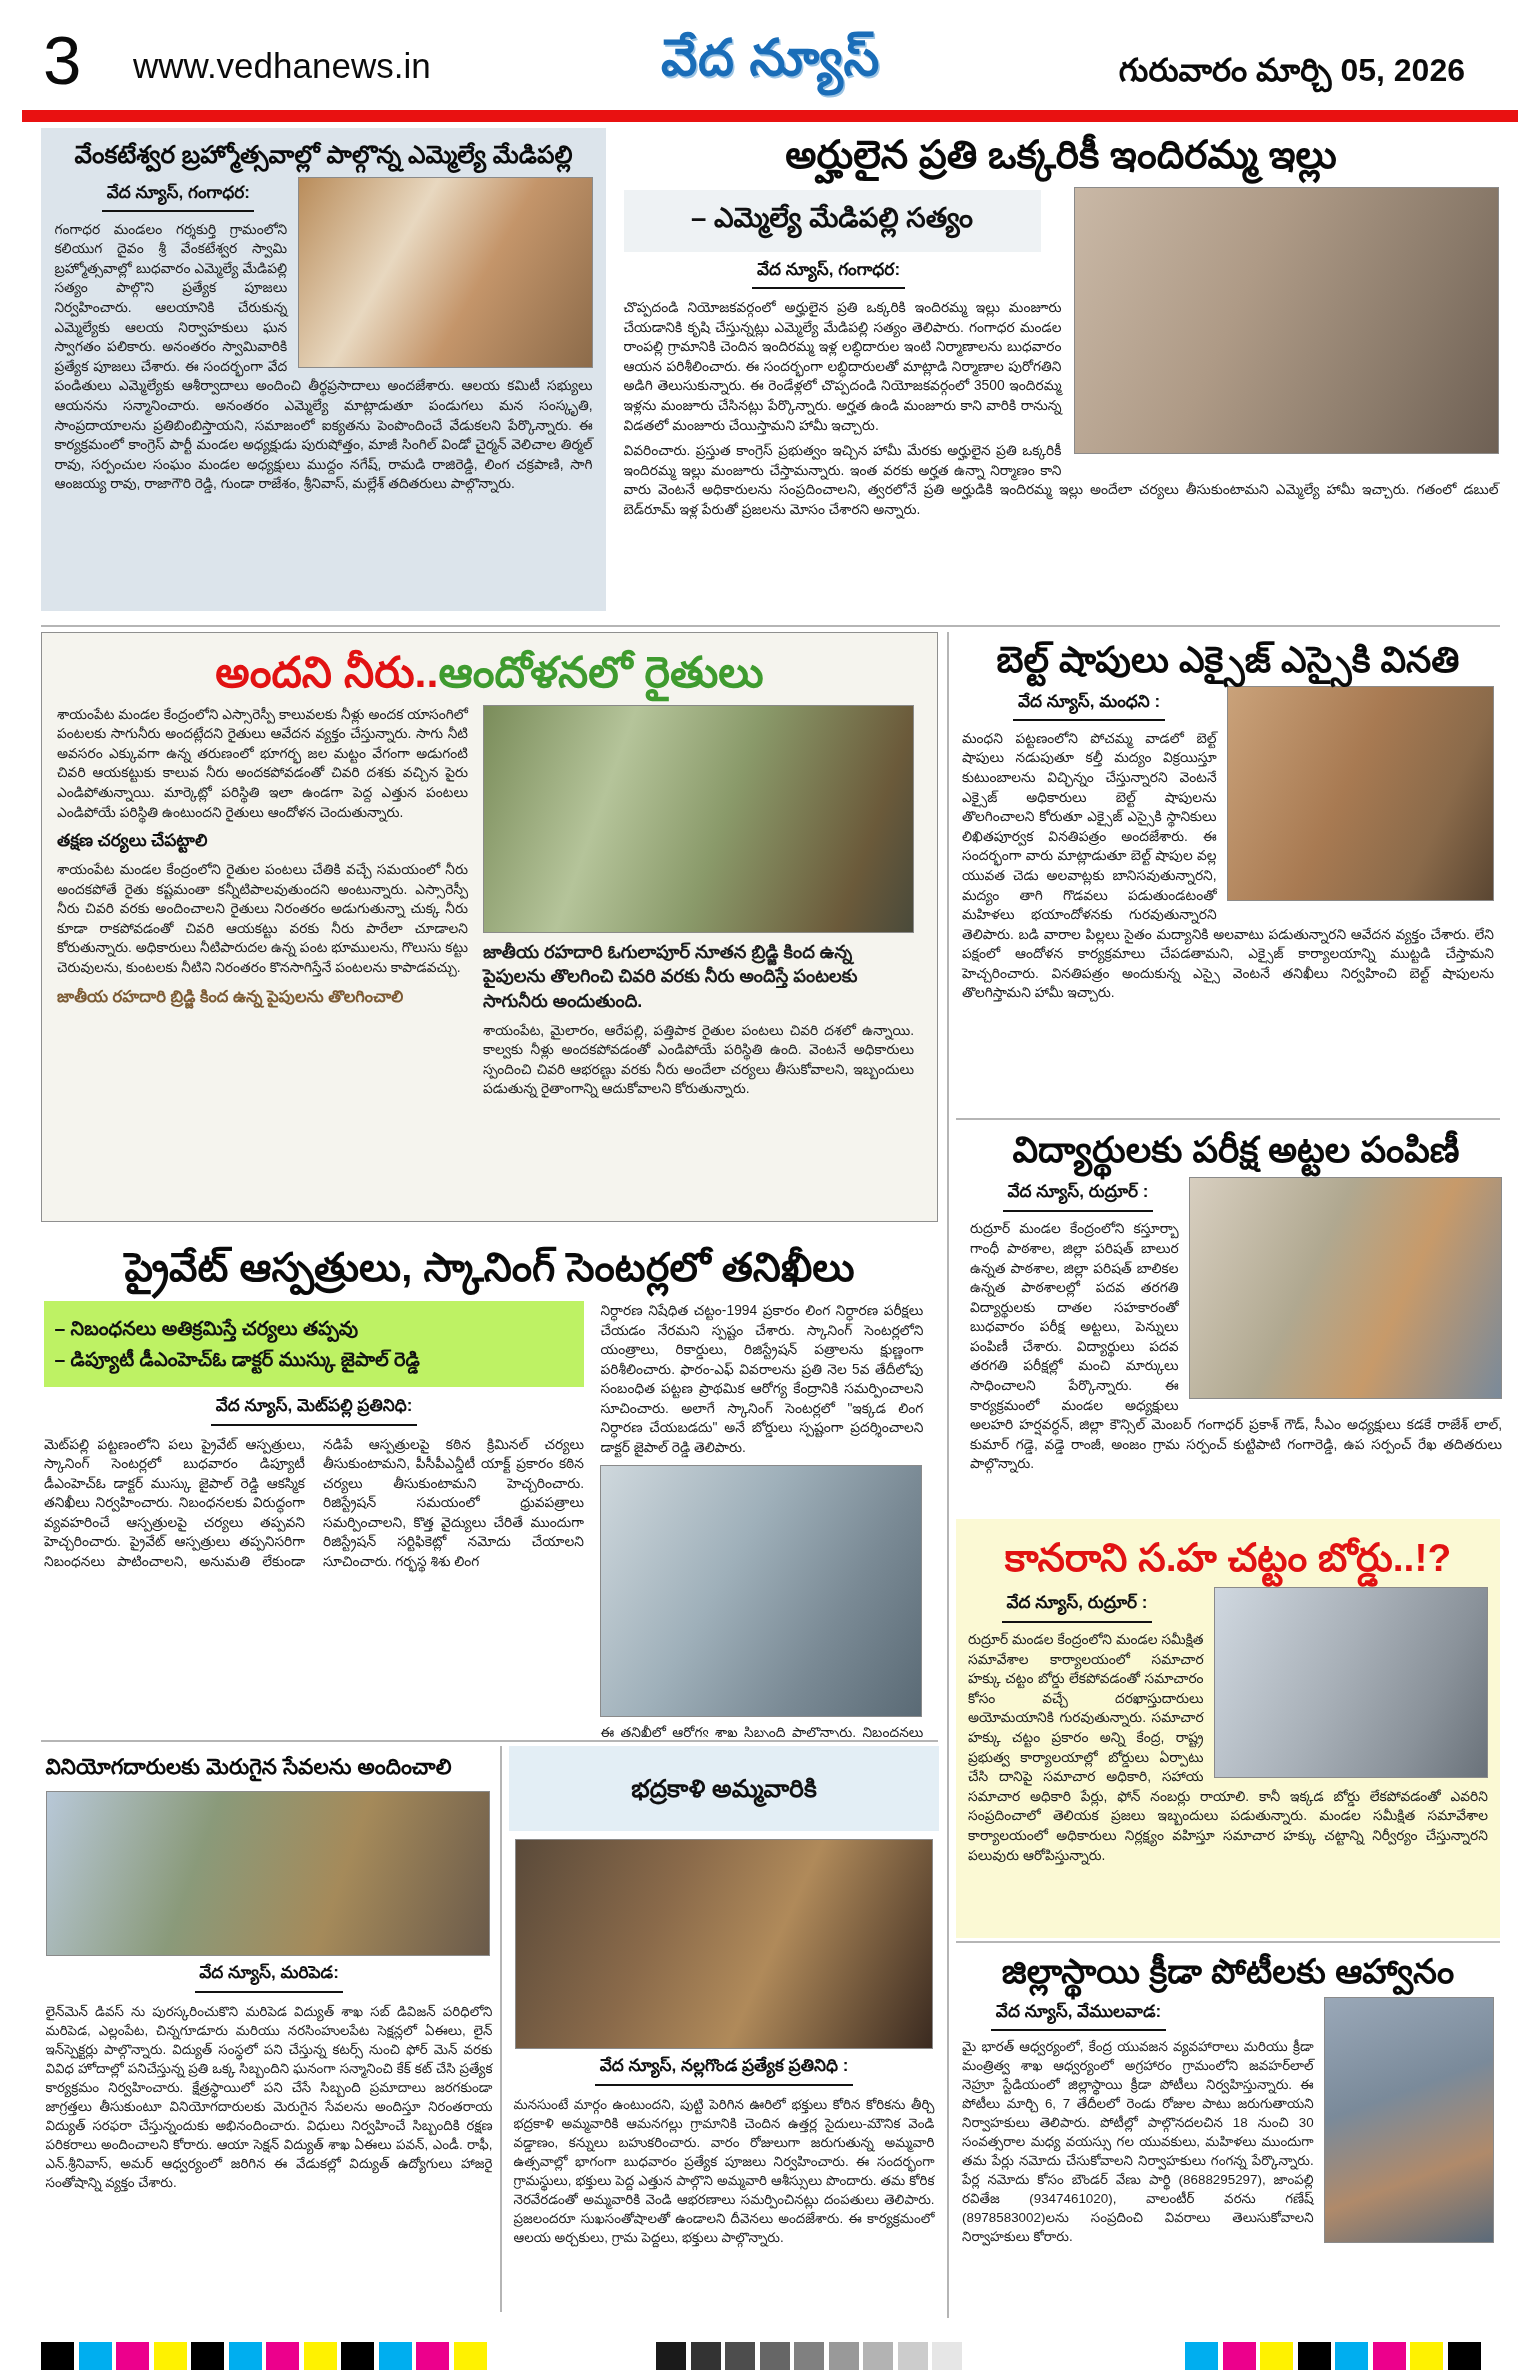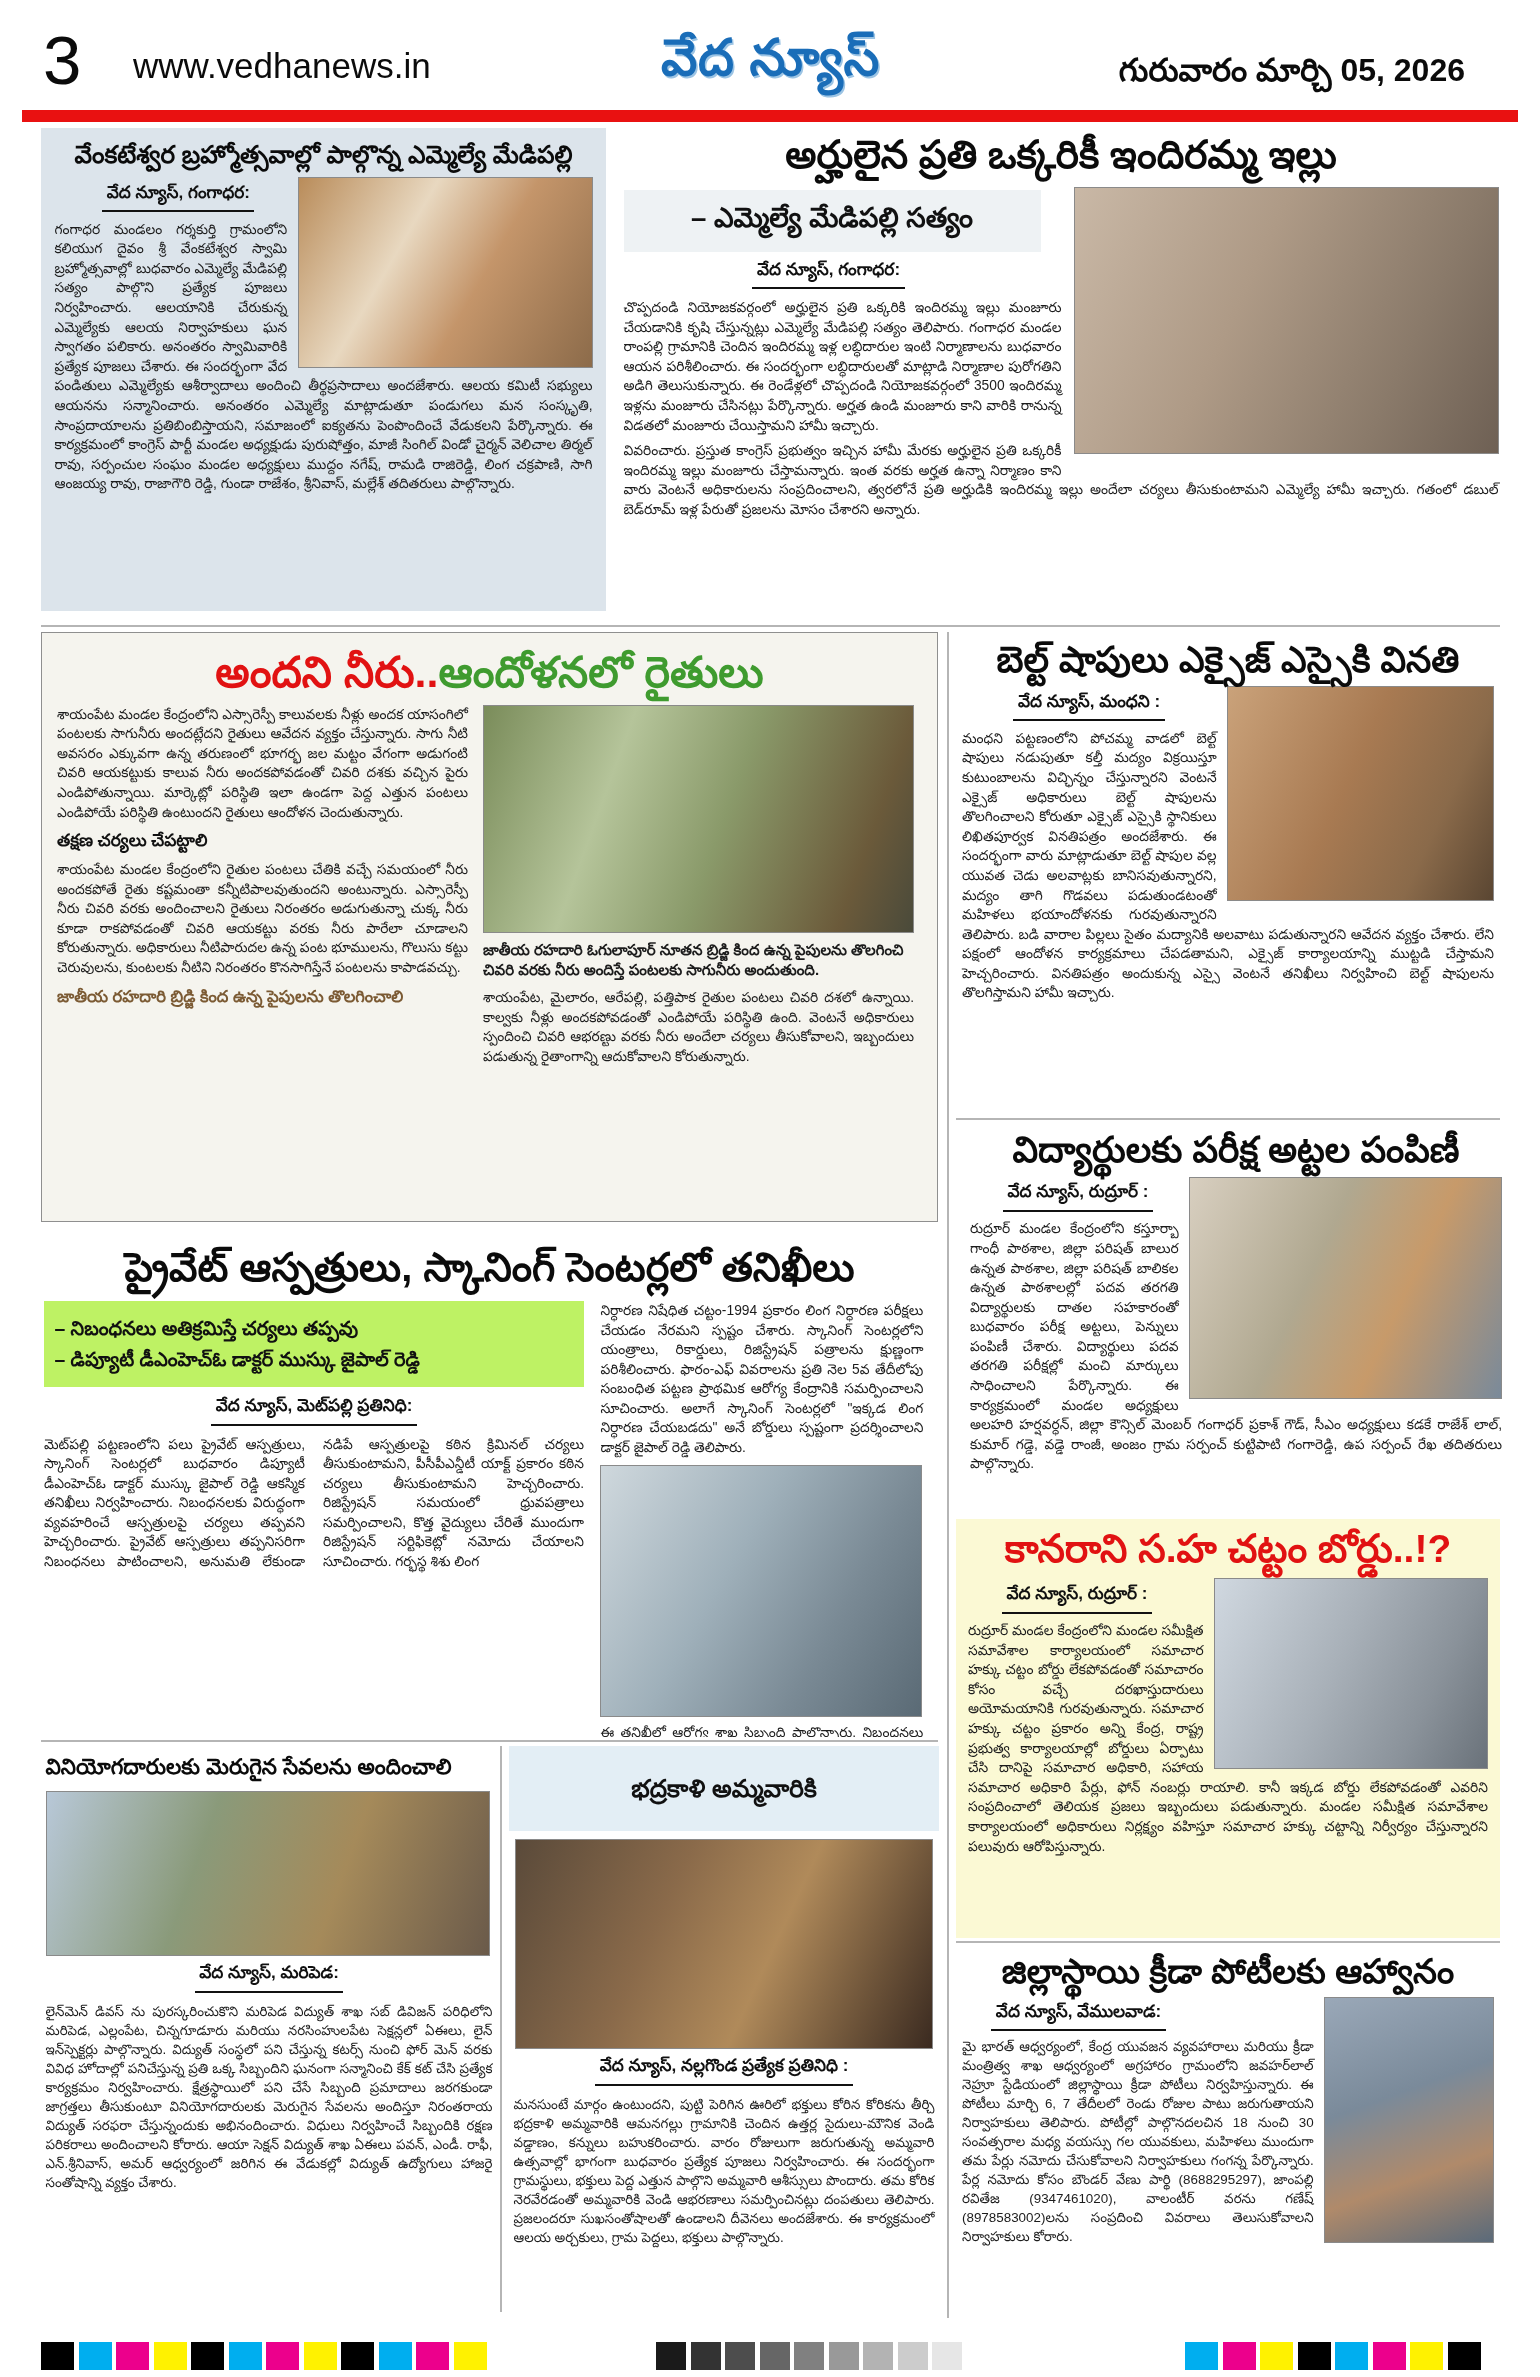--- a/index.html
+++ b/index.html
@@ -47,21 +47,21 @@
   .art-water { left:41px; top:632px; width:897px; height:590px; background:#f5f4ee;
     border:1.5px solid #8f8f8f; padding:13.4px 15px; }
   .art-water .headline { font-size:43px; }
   .hl-red { color:#e11212; }
   .hl-green { color:#3f9b2f; }
   .water-cols { display:flex; gap:15px; margin-top:4.5px; }
   .water-left { width:411px; }
   .water-right { width:431px; }
   .art-water .photo { width:431px; height:228px;
     background:linear-gradient(110deg,#7a8c5a 0%,#b5c49a 30%,#8a9a6a 55%,#6b5a3a 85%,#4a4a3a 100%); }
-  .photo-caption { font-size:15px; font-weight:bold; line-height:1.35; margin-top:7.5px; color:#1c1c1c; }
+  .photo-caption { font-size:18px; font-weight:bold; line-height:1.35; margin-top:7.5px; color:#1c1c1c; }
   .mid-subhead { font-size:17px; font-weight:bold; margin:9px 0 6px; }
   .bottom-note { font-size:16.4px; font-weight:bold; color:#7b5a33; margin-top:9px; }
 
   
   .art-hospitals { left:41px; top:1236px; width:897px; height:501px; padding:6px 3px; }
   .art-hospitals .headline { font-size:40px; }
   .hosp-row { display:flex; gap:16.4px; margin-top:9px; }
   .hosp-left { width:540px; }
   .hosp-right { width:323px; }
   .bullet-box { background:#bef264; padding:12px 10.4px; font-size:19.4px; font-weight:bold; line-height:1.6; }
@@ -91,21 +91,21 @@
   .art-belt .photo { float:right; width:267px; height:215px; margin:4.5px 0 7.5px 10.4px;
     background:linear-gradient(115deg,#caa27a 0%,#a87a52 45%,#8a6a4a 75%,#5a4632 100%); }
   .art-belt .byline { width:224px; margin:10.4px 0 7.5px 15px; }
 
   .art-exams { left:964px; top:1124px; width:544px; height:388px; padding:3px 6px; }
   .art-exams .headline { font-size:36px; }
   .art-exams .photo { float:right; width:313px; height:222px; margin:4.5px 0 7.5px 10.4px;
     background:linear-gradient(115deg,#d8cfc0 0%,#b0a890 40%,#c79a6a 65%,#7a8a9a 100%); }
   .art-exams .byline { width:201px; margin:10.4px 0 7.5px 7.5px; }
 
-  .art-rti { left:956px; top:1519px; width:544px; height:419px; background:#fbf9d4; padding:6px 12px; }
+  .art-rti { left:956px; top:1519px; width:544px; height:419px; background:#fbf9d4; padding:15px 12px; }
   .art-rti .headline { font-size:39px; color:#e11212; }
   .art-rti .photo { float:right; width:274px; height:191px; margin:4.5px 0 7.5px 10.4px;
     background:linear-gradient(115deg,#d0d8e0 0%,#a8b0b8 45%,#8a929a 75%,#6a727a 100%); }
   .art-rti .byline { width:209px; margin:10.4px 0 7.5px 4.5px; }
 
   .art-sports { left:956px; top:1947px; width:544px; height:373px; padding:3px 6px; }
   .art-sports .headline { font-size:34px; }
   .art-sports .photo { float:right; width:170px; height:246px; margin:4.5px 0 7.5px 10.4px;
     background:linear-gradient(160deg,#9aa8b8 0%,#7a8a9a 40%,#b08a6a 70%,#5a6a7a 100%); }
   .art-sports .byline { width:224px; margin:9px 0 6px 4.5px; text-align:center; }

